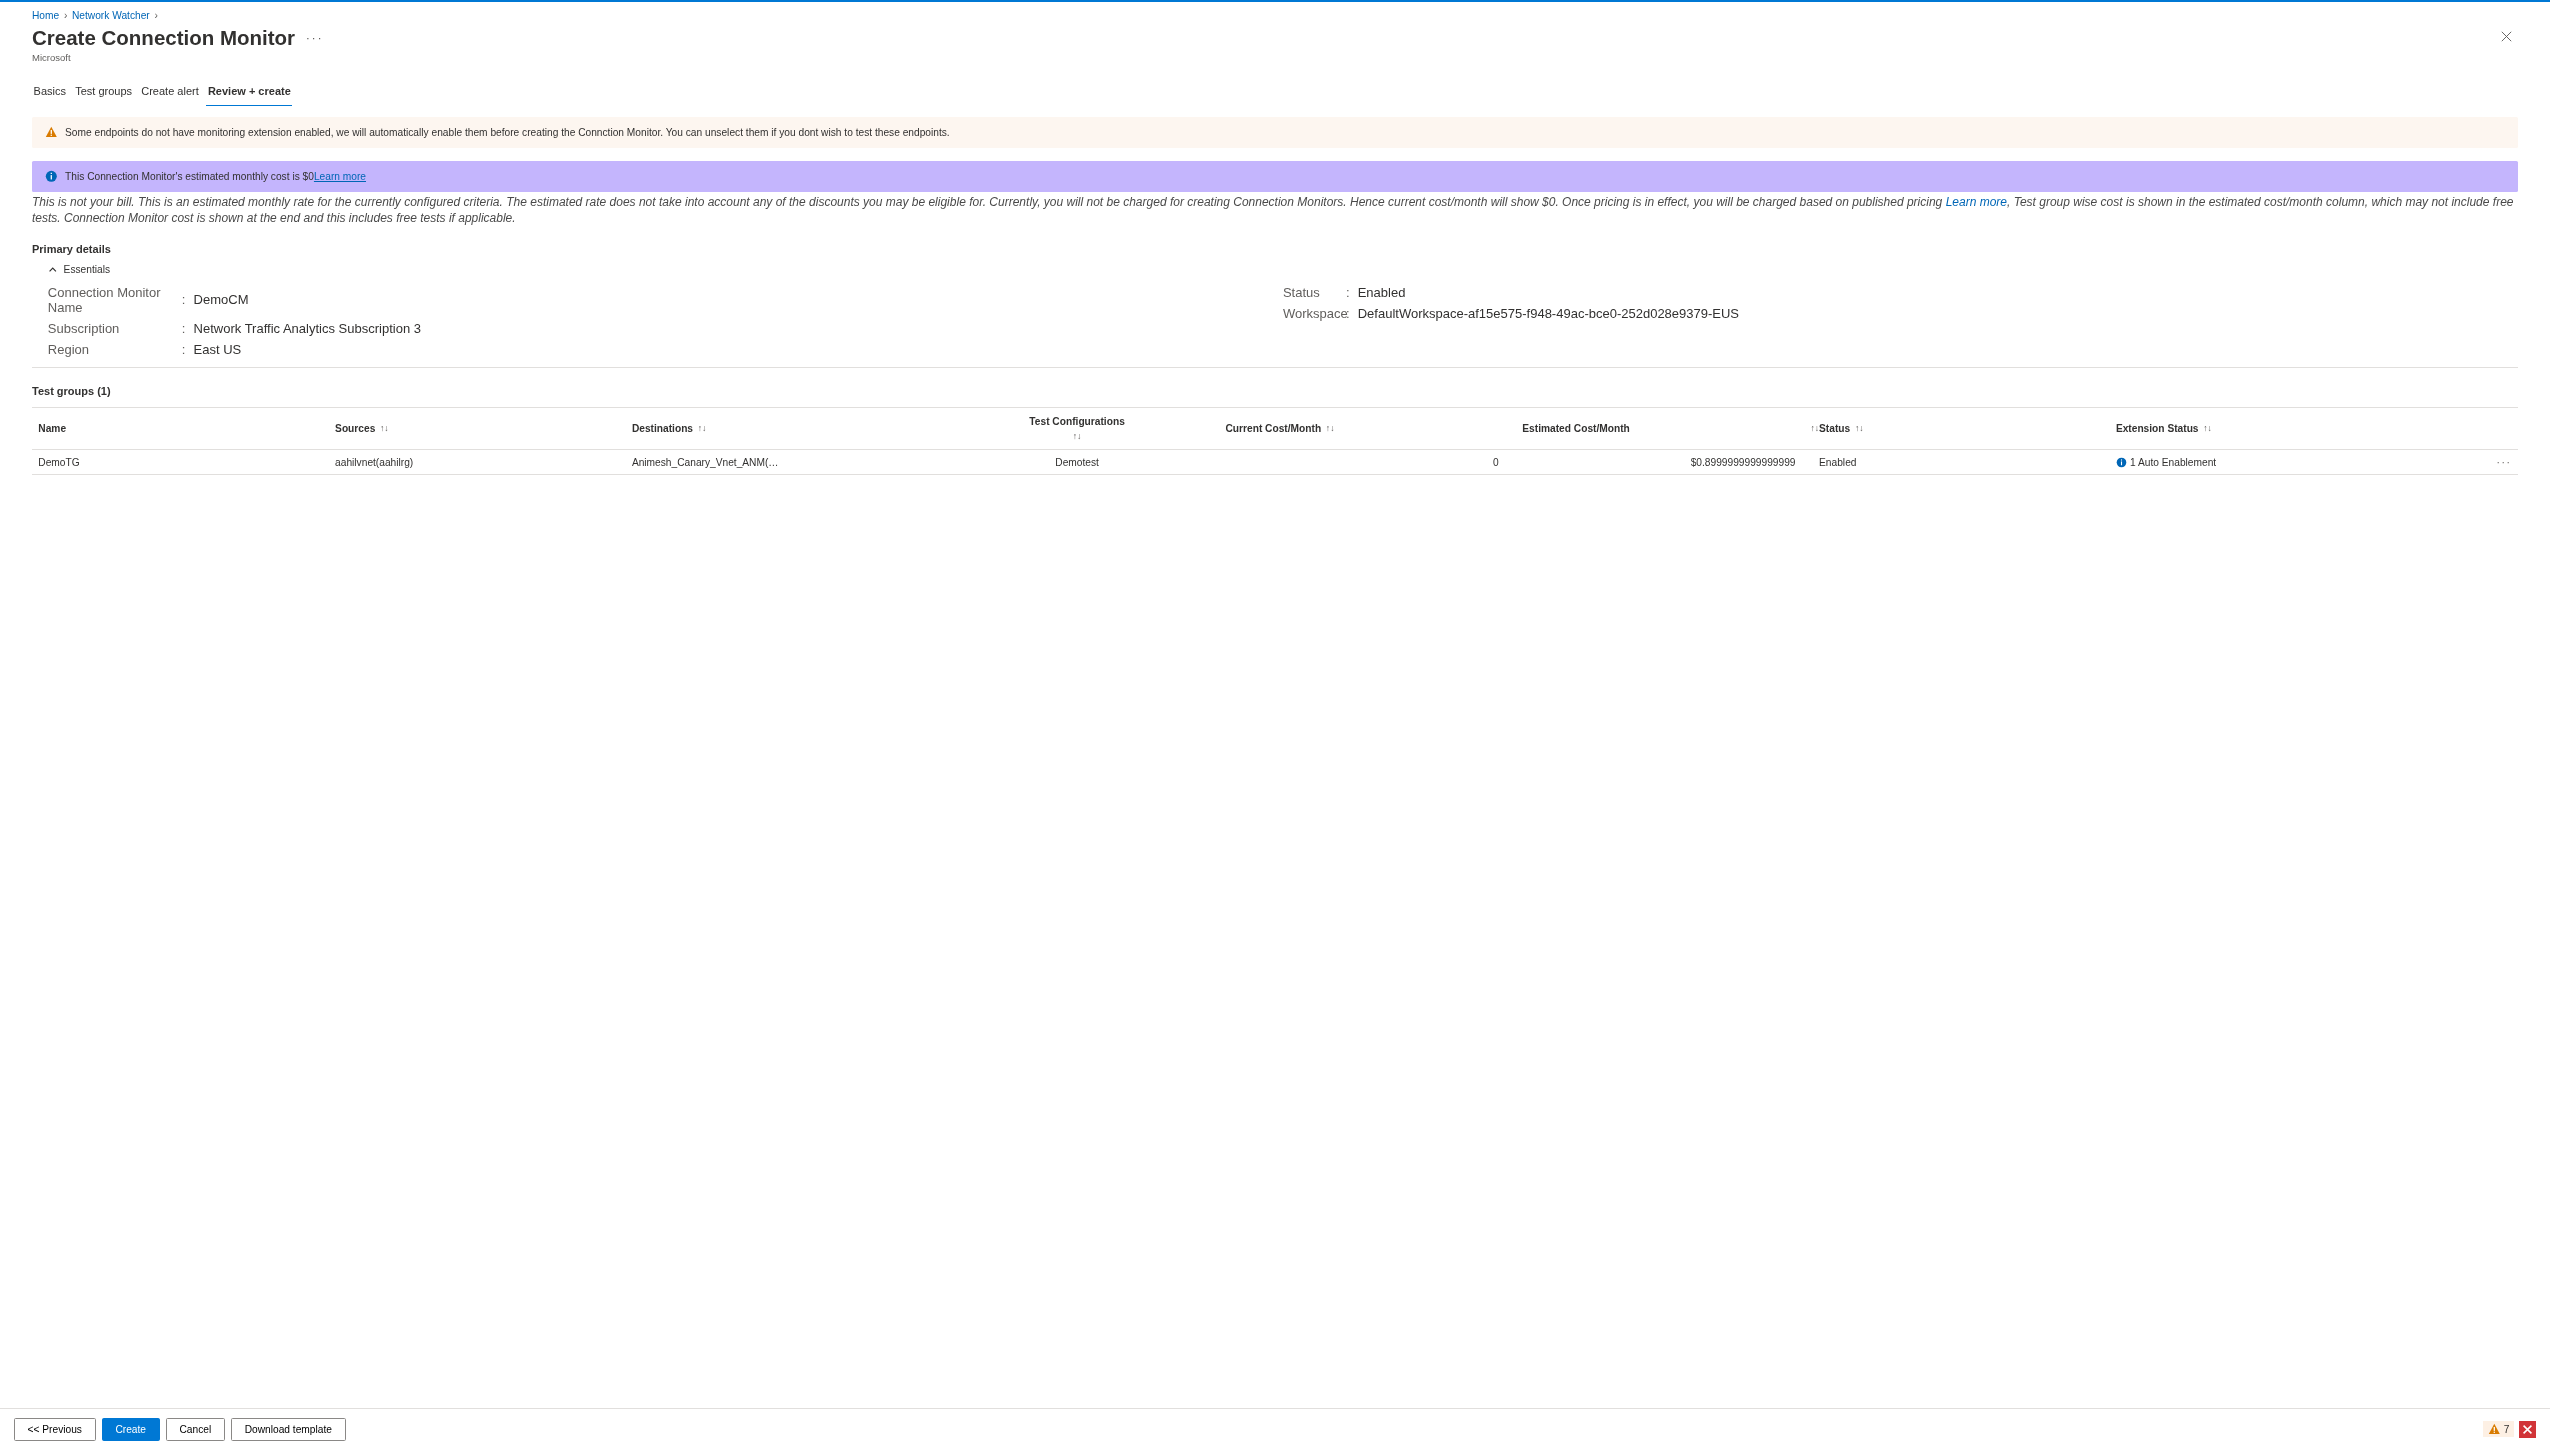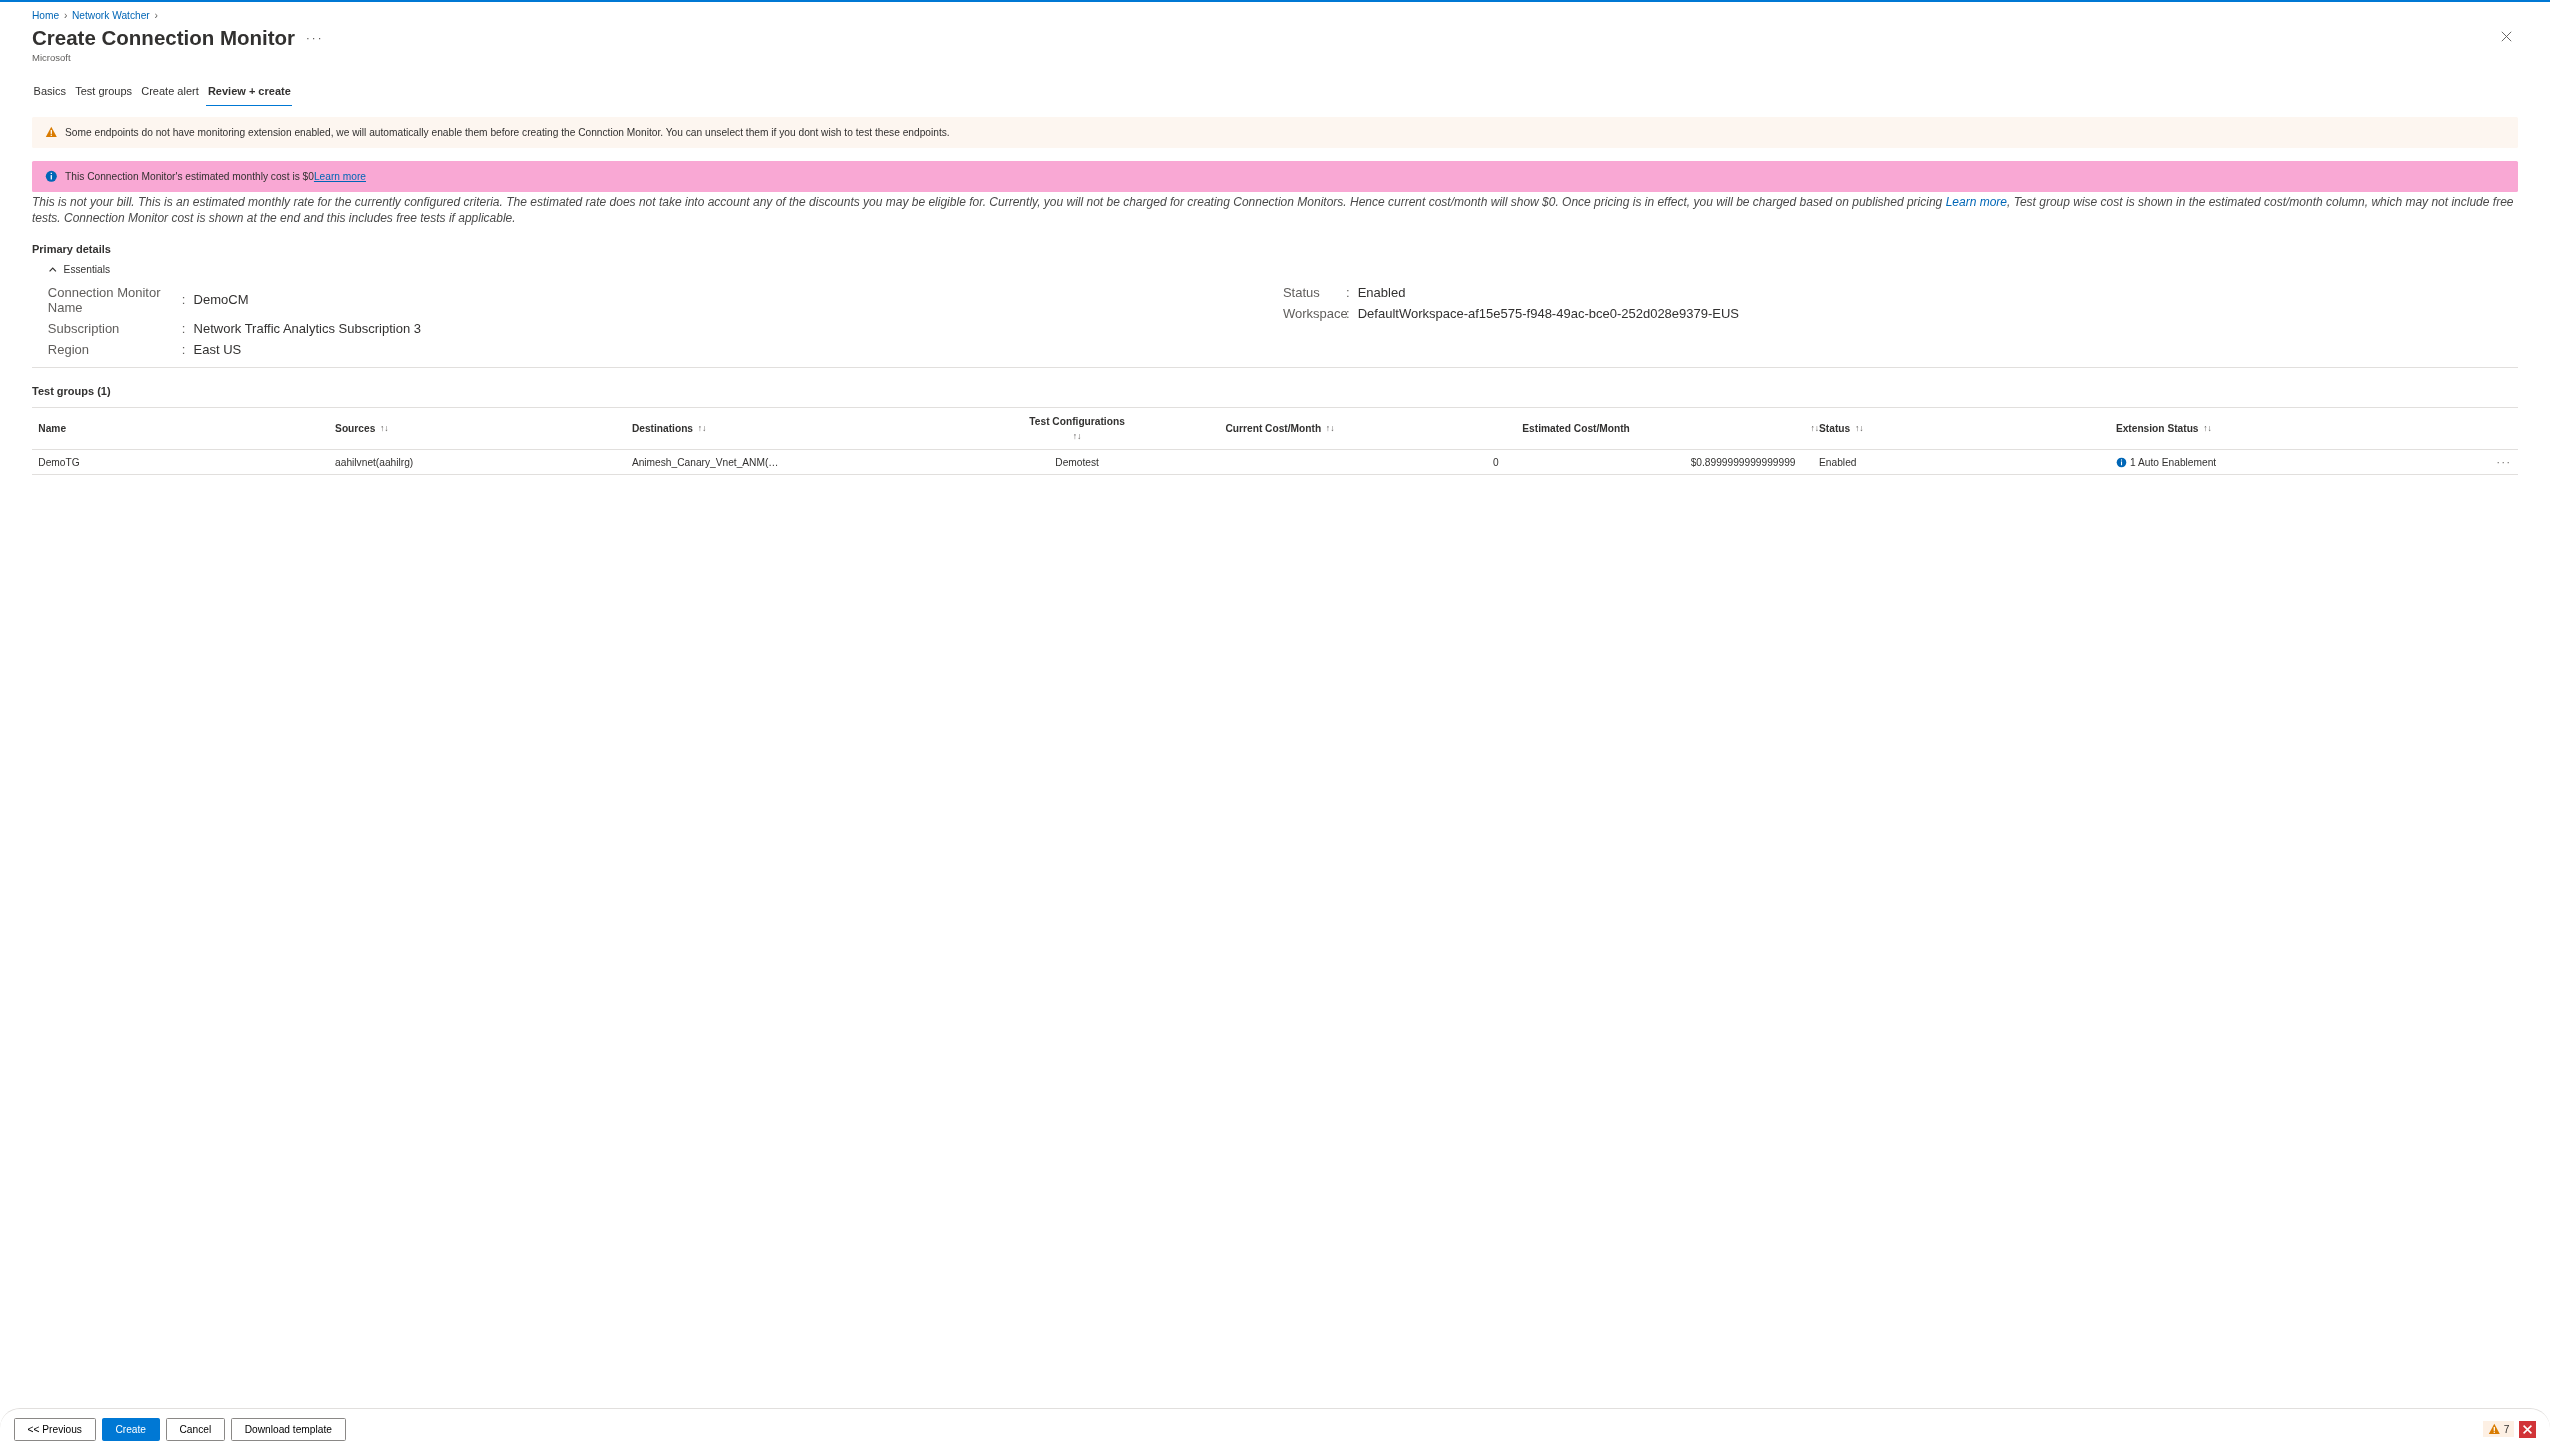--- a/index.html
+++ b/index.html
@@ -12,21 +12,21 @@
 .header-row { display: flex; align-items: flex-start; justify-content: space-between; }
 .header-left h1 { font-size: 20.5px; font-weight: 600; display: inline-block; margin-right: 7.9px; }
 .header-left .more { color: #605e5c; font-size: 12.6px; letter-spacing: 1.6px; cursor: pointer; position: relative; top: -3.2px;}
 .subtitle { color: #605e5c; font-size: 9.5px; margin-top: 1.6px; }
 .close-btn { cursor: pointer; font-size: 14px; color: #605e5c; padding: 3.2px 6.3px; }
 .tabs { display: flex; gap: 6px; margin-top: 15.8px; border-bottom: 0; }
 .tab { padding: 6.3px 1.6px 7.9px; cursor: pointer; font-size: 11px; color: #323130; }
 .tab.active { border-bottom: 1.6px solid #0078d4; font-weight: 600; }
 .banner { margin-top: 11px; padding: 9.5px 12.6px; display: flex; align-items: center; gap: 7.9px; font-size: 10.2px; border-radius: 1.6px;}
 .banner-warning { background: #fdf6f0; }
-.banner-info { background: #f9a8d4; margin-top: 12.6px;}
+.banner-info { background: #c4b5fd; margin-top: 12.6px;}
 .banner-info-text a { color: #0066b6; text-decoration: underline; }
 .warning-icon svg, .info-icon svg { width: 12.6px; height: 12.6px; display: block; }
 .body-text { margin-top: 3px; font-size: 12px; line-height: 15.8px; color: #4a4a4a; font-style: italic;}
 .body-text a { color: #0066b6; text-decoration: none; }
 .section-title { font-weight: 600; font-size: 11px; margin-top: 15.8px; }
 .essentials-toggle { display: flex; align-items: center; gap: 6.3px; margin-top: 9.5px; cursor: pointer; font-size: 10.2px; padding-left: 15.8px;}
 .essentials-grid { display: flex; margin-top: 6.3px; padding-left: 15.8px; border-bottom: 0.8px solid #e1dfdd; padding-bottom: 6.3px;}
 .ess-col { flex: 1; }
 .ess-row { display: flex; padding: 3.2px 0; font-size: 13px; align-items: center; }
 .ess-label { width: 134px; color: #605e5c; }
@@ -44,21 +44,21 @@
 .c-cc { width: 12%; justify-content: flex-end; padding-right: 23.6px;}
 .c-ec { width: 12%; justify-content: flex-end; padding-right: 23.6px;}
 .c-status { width: 12%; }
 .c-ext { width: 13%; }
 .c-act { width: 3%; justify-content: flex-end; }
 .c-cc-h { width: 12%; justify-content: flex-start; text-align: right;}
 .c-ec-h { width: 12%; justify-content: space-between;}
 .sort-icon { font-size: 8.7px; color: #605e5c; }
 .ext-cell { display: flex; align-items: flex-end; gap: 3.2px;}
 .row-more { cursor: pointer; letter-spacing: 1.6px; color: #605e5c;}
-.footer { position: fixed; bottom: 0; left: 0; right: 0; background: #fff; border-top: 0.8px solid #e1dfdd; padding: 9.5px 14px; display: flex; gap: 6.3px; align-items: center; border-radius: 20px;}
+.footer { position: fixed; bottom: 0; left: 0; right: 0; background: #fff; border-top: 0.8px solid #e1dfdd; padding: 9.5px 14px; display: flex; gap: 6.3px; align-items: center;}
 .btn { border: 0.8px solid #8a8886; background: #fff; padding: 4.7px 12.6px; font-size: 10.2px; cursor: pointer; border-radius: 1.6px;}
 .btn-primary { background: #0078d4; color: #fff; border-color: #0078d4; }
 .footer-right { margin-left: auto; display: flex; align-items: center; gap: 4.7px;}
 .notif-warn { background: #fdf0e4; padding: 1.6px 4.7px; display: flex; align-items: center; gap: 3.2px; font-size: 10.2px;}
 .notif-err { background: #d13438; width: 17.3px; height: 17.3px; display: flex; align-items: center; justify-content: center;}
 .notif-err svg { width:11px; height:11px;}
 </style>
 </head>
 <body>
 

